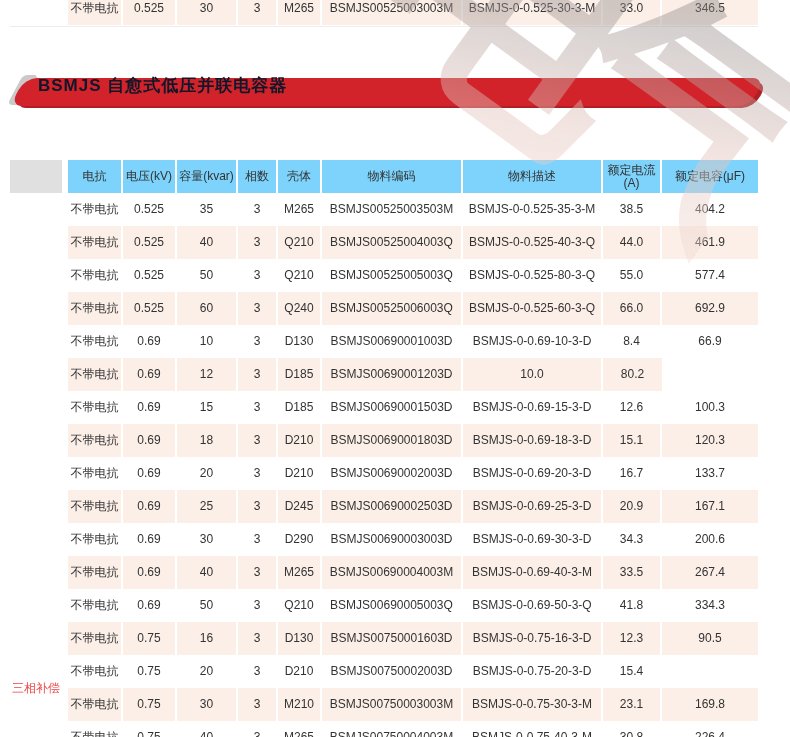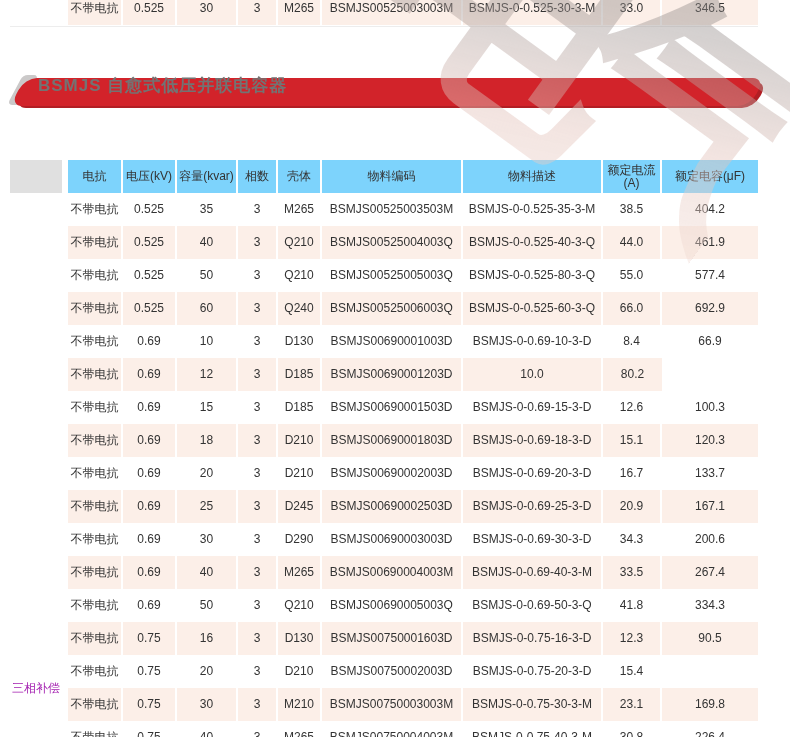--- a/index.html
+++ b/index.html
@@ -34,21 +34,21 @@
   }
   .banner{
     position:absolute;left:10px;top:78px;width:740px;height:28px;z-index:2;
   }
   .banner-bg{
     position:absolute;inset:0;border-radius:12px;
     transform:skewX(-28deg);transform-origin:bottom left;
   }
   .banner-text{
     position:absolute;left:28px;top:0;height:14px;display:flex;align-items:center;
-    color:#737373;font-size:17px;font-weight:bold;letter-spacing:1px;z-index:3;
+    color:#0f172a;font-size:17px;font-weight:bold;letter-spacing:1px;z-index:3;
     white-space:nowrap;
   }
   
   .grid-row{
     display:grid;
     grid-template-columns:52px 6px 55px 54px 61px 40px 44px 141px 140px 59px 96px;
     height:33px;
   }
   .cell{
     display:flex;align-items:center;justify-content:center;
@@ -62,21 +62,21 @@
   .row-pink .cell.data{background:#fcefe8;}
   .row-header .cell.data{background:#7dd3fc;}
   .row-header .cell.side{background:#e0e0e0;}
   #top-partial-row{position:absolute;left:10px;top:-8px;width:748px;}
   .top-row-underline{
     position:absolute;left:10px;top:26px;width:748px;height:1px;background:#ededed;
   }
   #main-table{position:absolute;left:10px;top:160px;width:748px;}
   .group-label{
     position:absolute;left:8px;top:680px;width:56px;
-    font-size:12px;text-align:center;color:#a21caf;
+    font-size:12px;text-align:center;color:#ef4444;
   }
 </style>
 </head>
 <body>
 
 <div id="top-partial-row" class="grid-row row-pink">
     <div class="cell side"></div>
     <div class="cell gapcol"></div>
     <div class="cell data">不带电抗</div>
     <div class="cell data">0.525</div>

